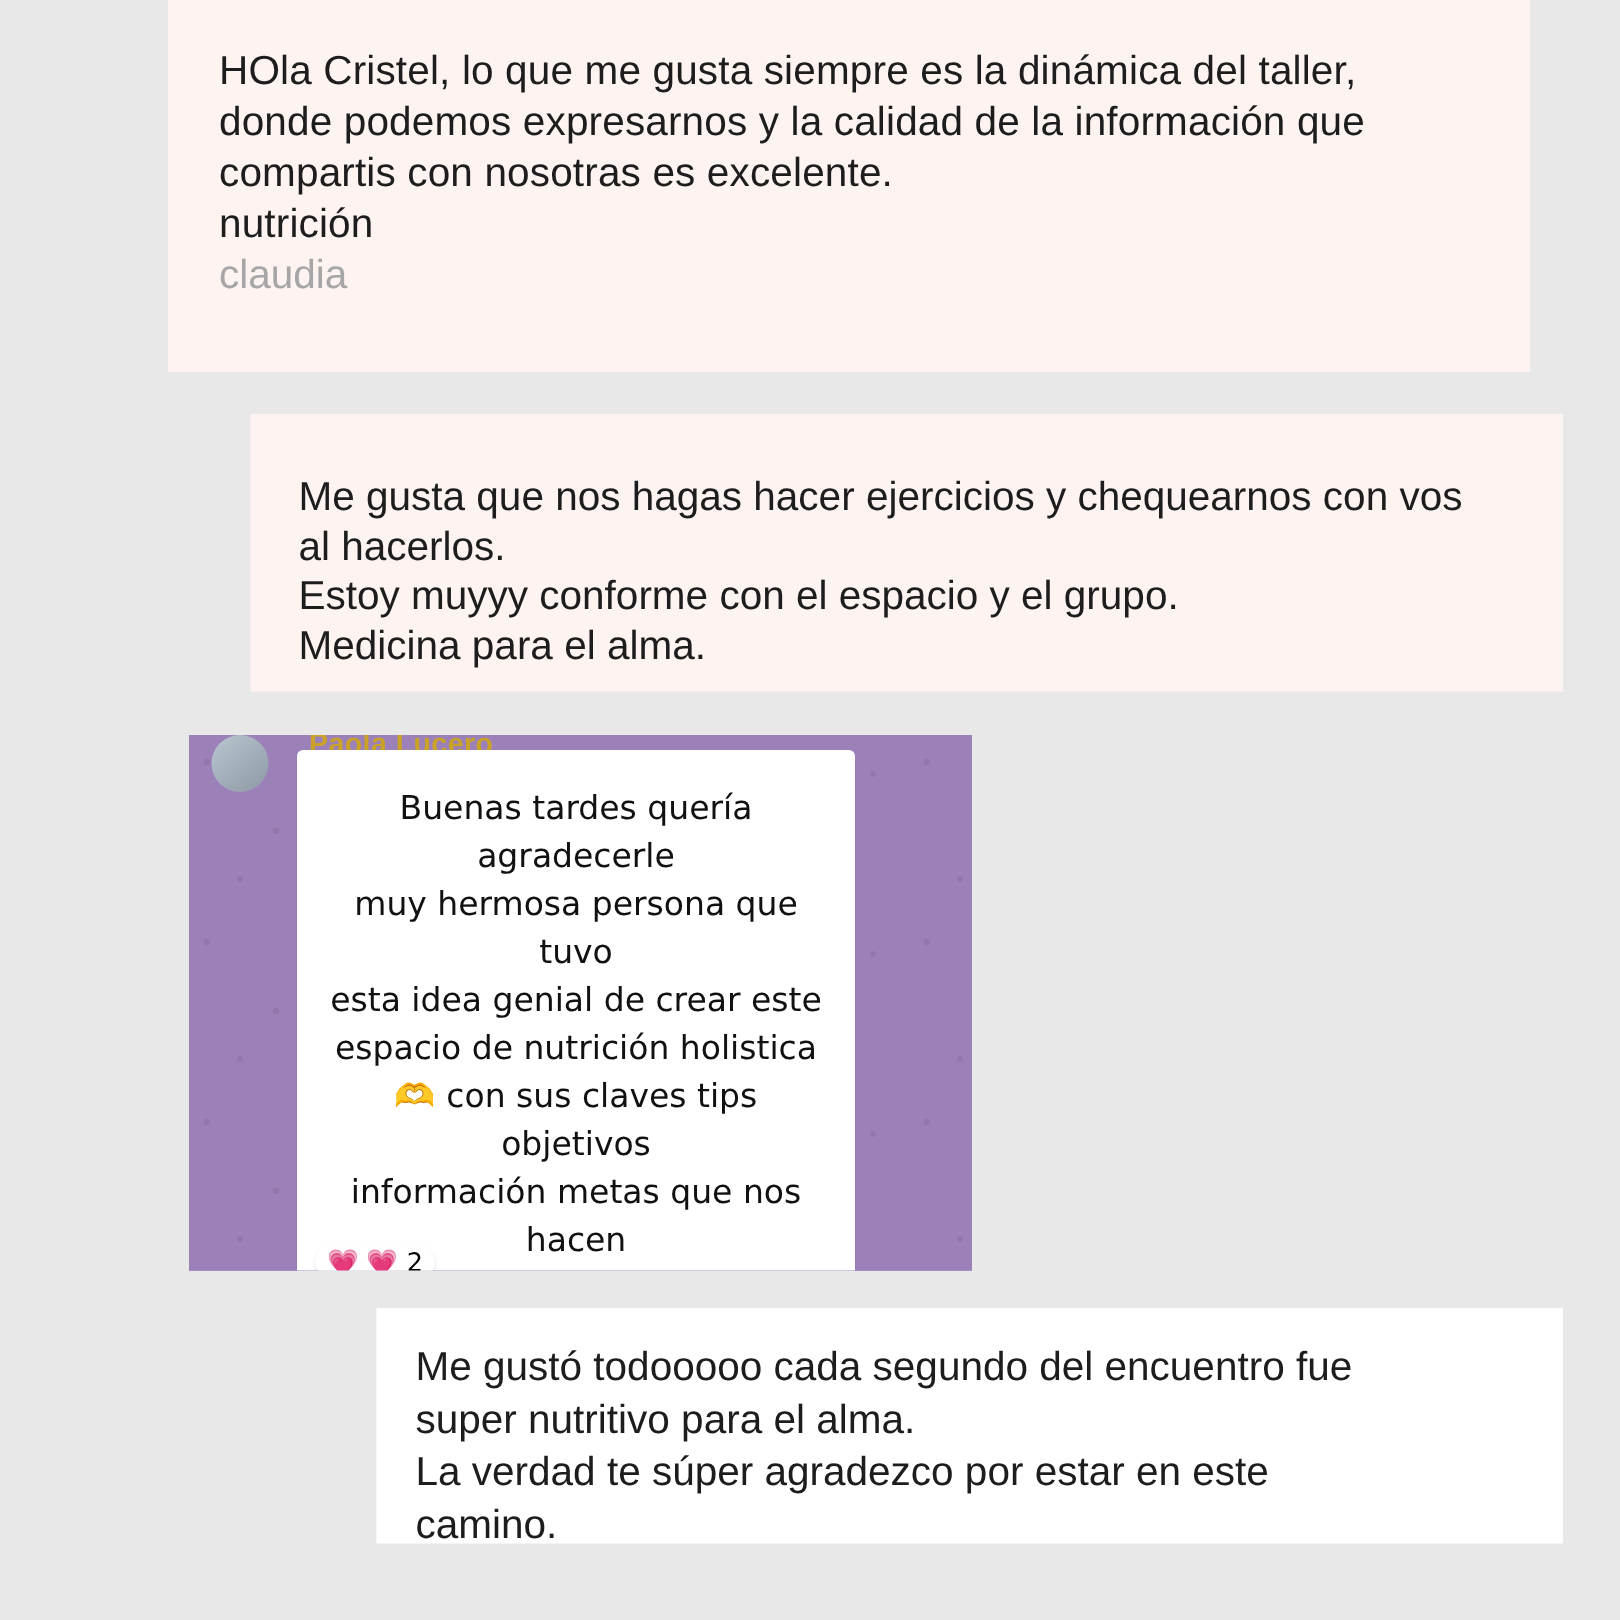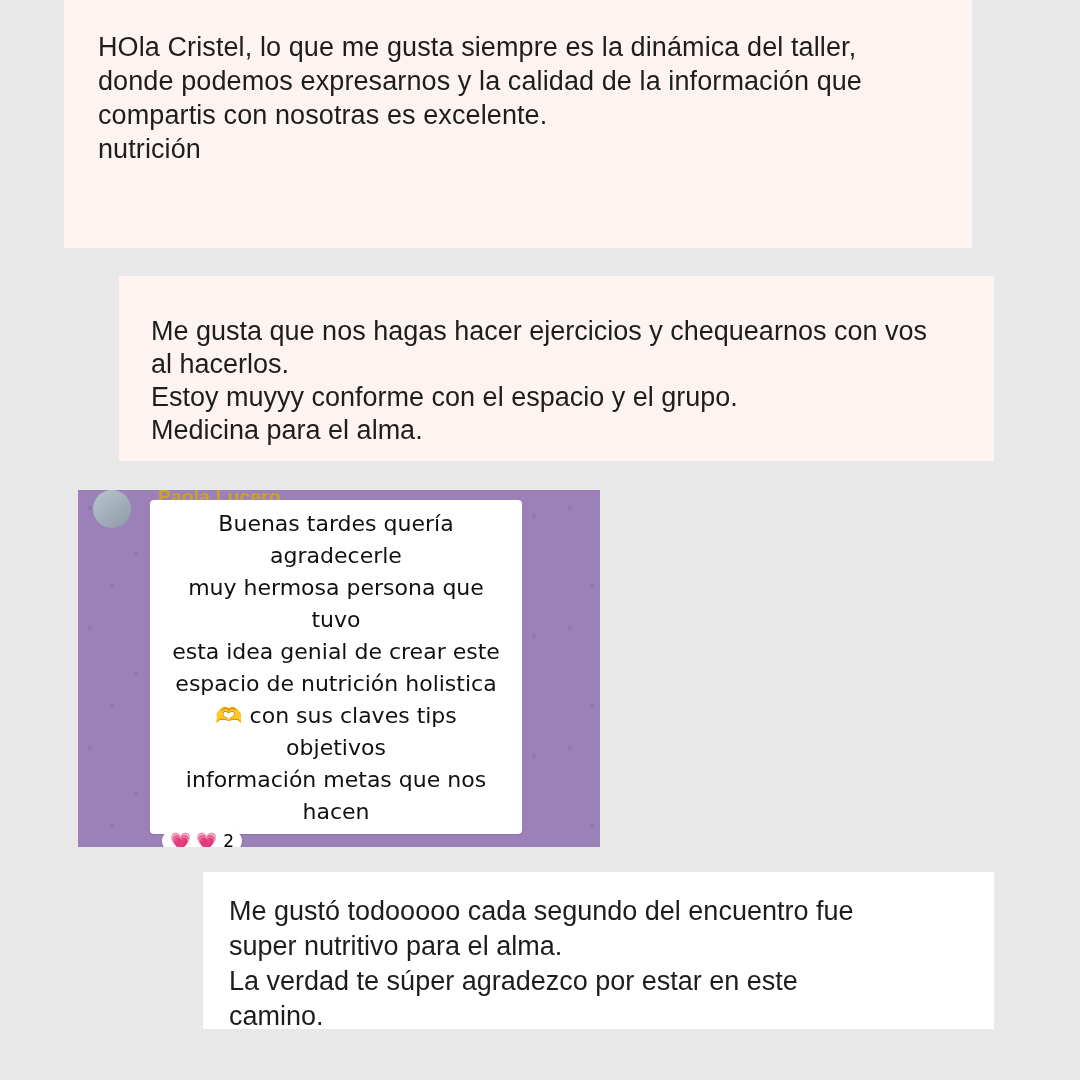--- a/index.html
+++ b/index.html
@@ -11,20 +11,21 @@
     height: 1080px;
     background: #e8e8e8;
     font-family: "Liberation Sans", sans-serif;
     overflow: hidden;
     position: relative;
   }
   .canvas {
     position: relative;
     width: 1004px;
     height: 1080px;
+    margin-left: 48px;
   }
 
   
   .card1 {
     position: absolute;
     left: 64px;
     top: -6px;
     width: 908px;
     height: 254px;
     background: #fdf3f1;
@@ -101,21 +102,21 @@
     font-weight: bold;
     letter-spacing: 0.3px;
   }
   .wa-bubble {
     position: absolute;
     left: 72px;
     top: 10px;
     width: 372px;
     background: #ffffff;
     border-radius: 4px;
-    padding: 8px 12px 6px 12px;
+    padding: 24px 12px 6px 12px;
     box-sizing: border-box;
     box-shadow: 0 1px 1px rgba(0,0,0,0.12);
   }
   .wa-bubble .wline {
     font-size: 22px;
     line-height: 32px;
     color: #111;
   }
   .wa-reactions {
     position: absolute;
@@ -150,20 +151,21 @@
 </head>
 <body>
 
 <div class="canvas">
 
   <div class="card1">
     <div class="line">HOla Cristel, lo que me gusta siempre es la dinámica del taller,</div>
     <div class="line">donde podemos expresarnos y la calidad de la información que</div>
     <div class="line">compartis con nosotras es excelente.</div>
     <div class="line">nutrición</div>
+    <div class="author">claudia</div>
   </div>
 
   <div class="card2">
     <div class="line">Me gusta que nos hagas hacer ejercicios y chequearnos con vos</div>
     <div class="line">al hacerlos.</div>
     <div class="line">Estoy muyyy conforme con el espacio y el grupo.</div>
     <div class="line">Medicina para el alma.</div>
   </div>
 
   <div class="wa">

